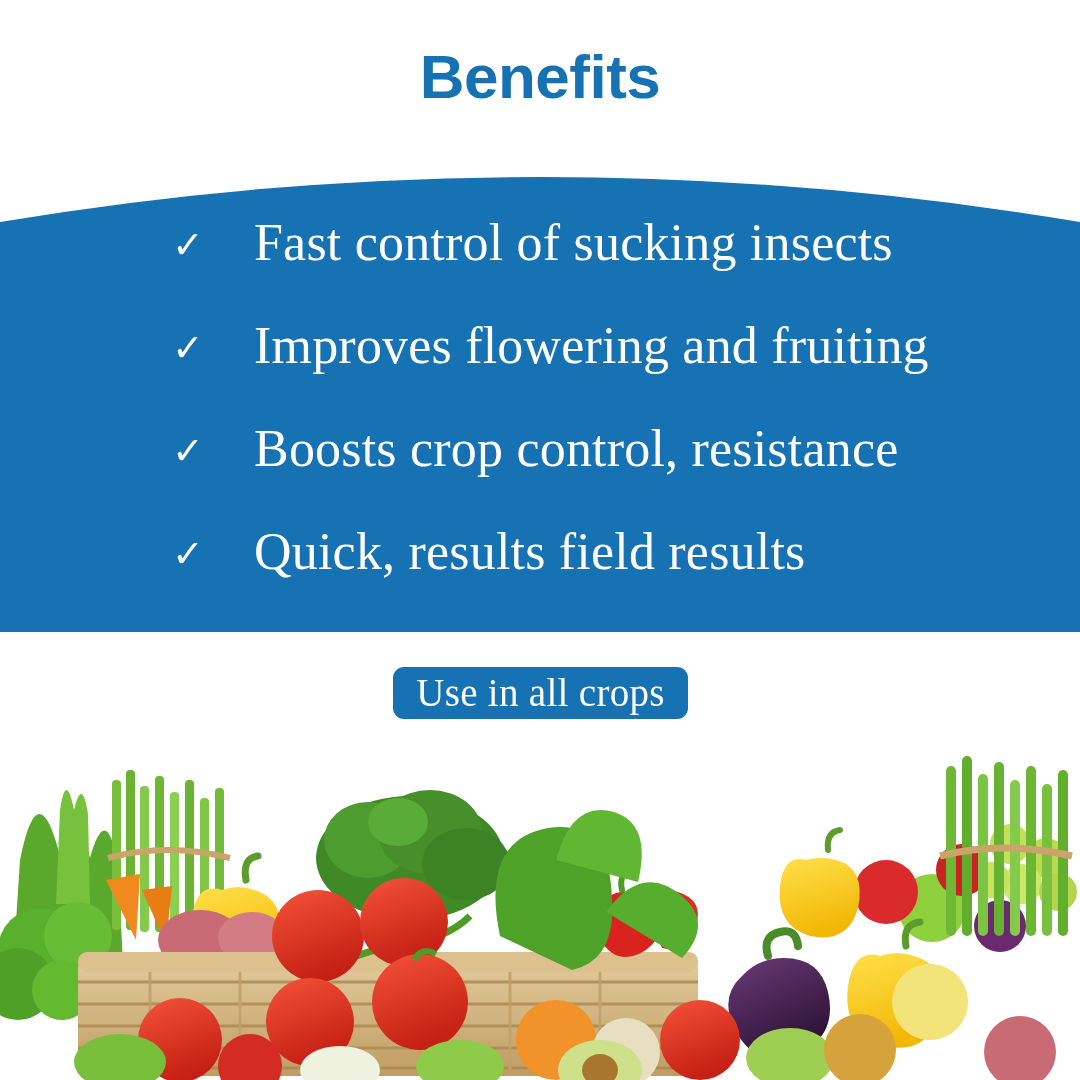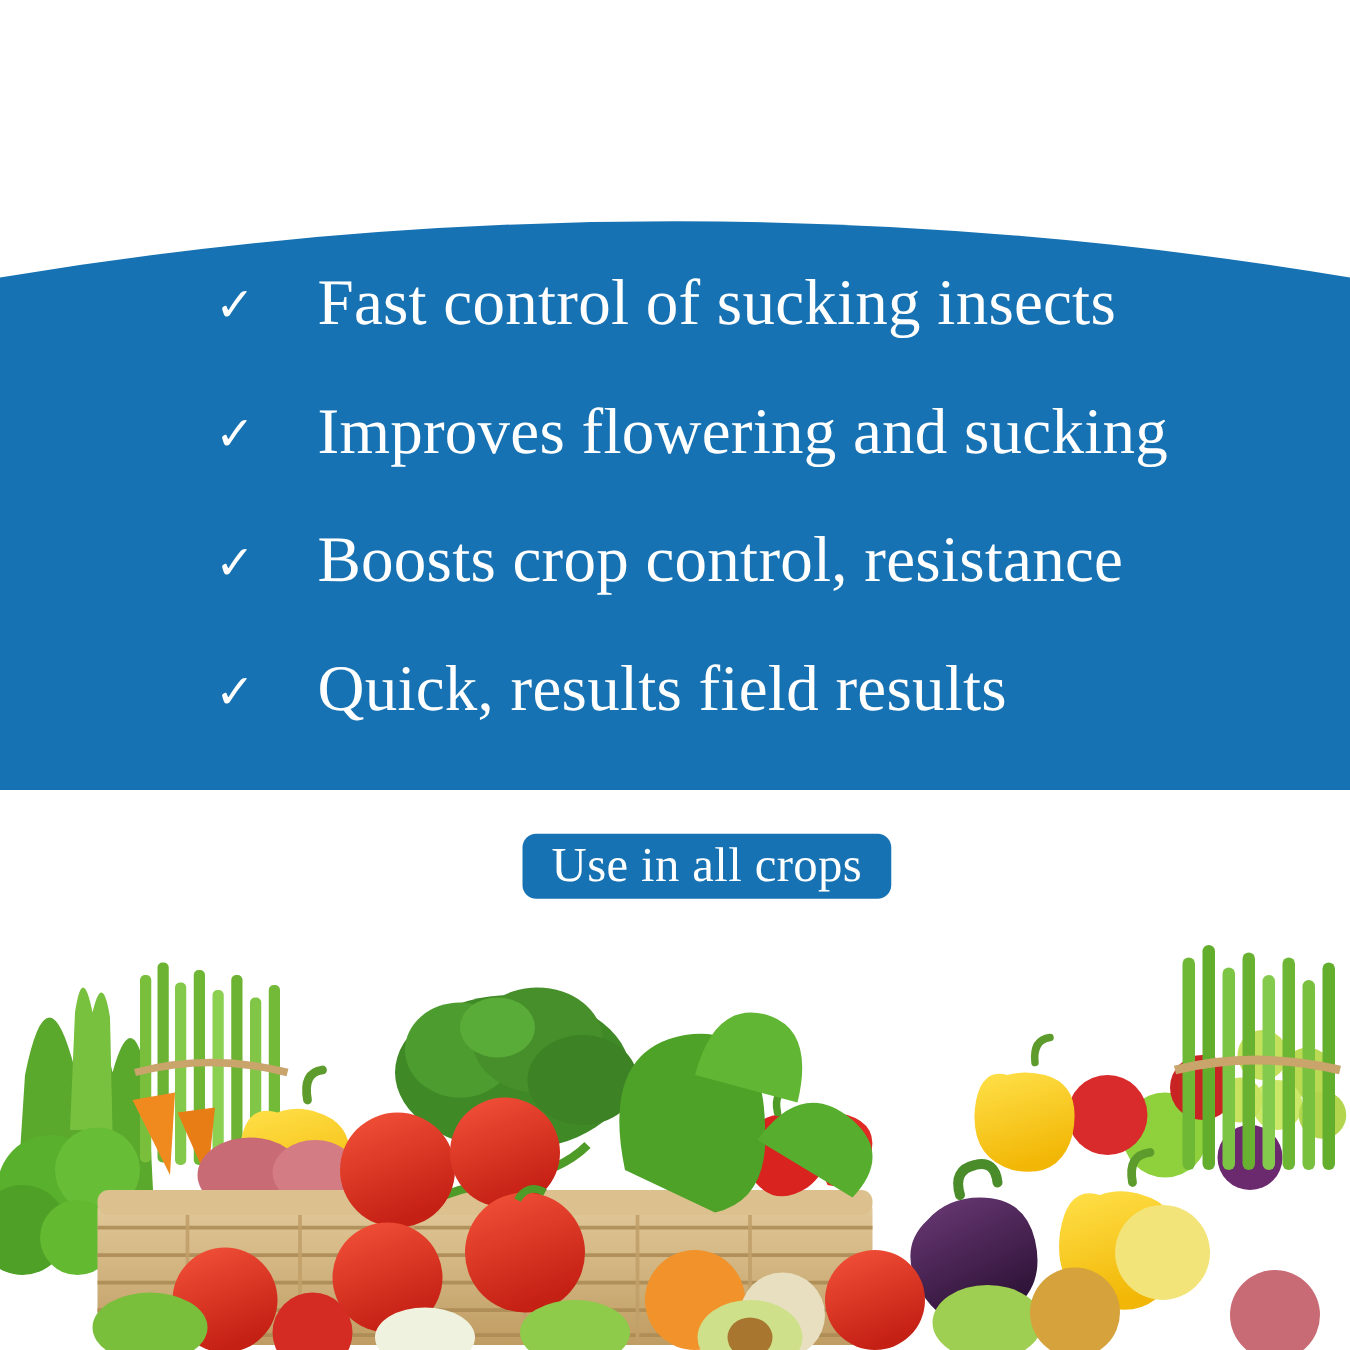--- a/index.html
+++ b/index.html
@@ -103,21 +103,20 @@
     position: absolute;
     left: 393px;
     top: 667px;
     width: 295px;
     height: 52px;
     background: #1672B2;
     border-radius: 11px;
     display: flex;
     align-items: center;
     justify-content: center;
-    margin-left: 25px;
   }
 
   .badge-label {
     font-family: "Liberation Serif", "DejaVu Serif", serif;
     font-size: 39px;
     color: #ffffff;
     line-height: 1;
     letter-spacing: 0.3px;
     transform: translateY(-1px);
   }
@@ -137,37 +136,38 @@
     display: block;
     width: 1080px;
     height: 340px;
   }
 </style>
 </head>
 <body>
 
 <div class="poster">
 
+  <div class="title">Benefits</div>
 
   <div class="blue-panel">
     <svg viewBox="0 0 1080 492" preserveAspectRatio="none">
       <path d="M 0,82 Q 540,-8 1080,82 L 1080,492 L 0,492 Z" fill="#1672B2"></path>
     </svg>
   </div>
 
   <div class="benefits-list">
 
     <div class="benefit-row">
       <span class="check-icon">✓</span>
       <span class="benefit-text">Fast control of sucking insects</span>
     </div>
 
     <div class="benefit-row">
       <span class="check-icon">✓</span>
-      <span class="benefit-text">Improves flowering and sucking</span>
+      <span class="benefit-text">Improves flowering and fruiting</span>
     </div>
 
     <div class="benefit-row">
       <span class="check-icon">✓</span>
       <span class="benefit-text">Boosts crop control, resistance</span>
     </div>
 
     <div class="benefit-row">
       <span class="check-icon">✓</span>
       <span class="benefit-text">Quick, results field results</span>

